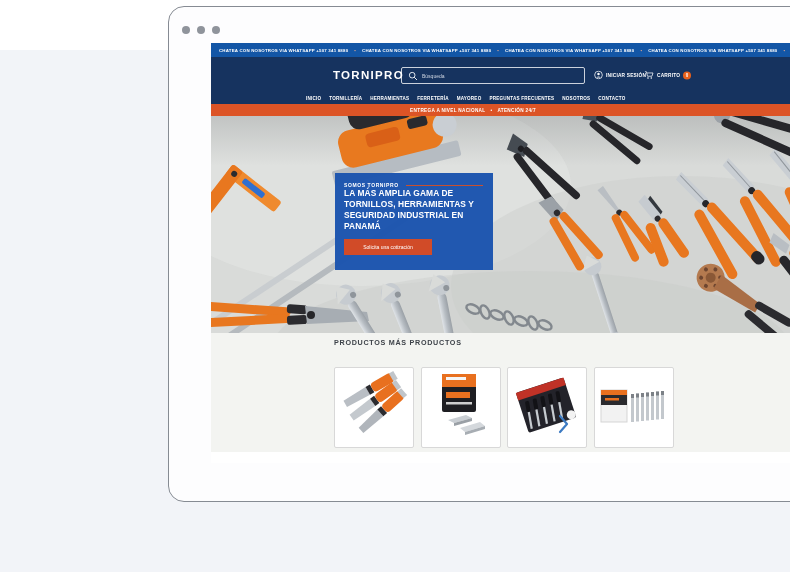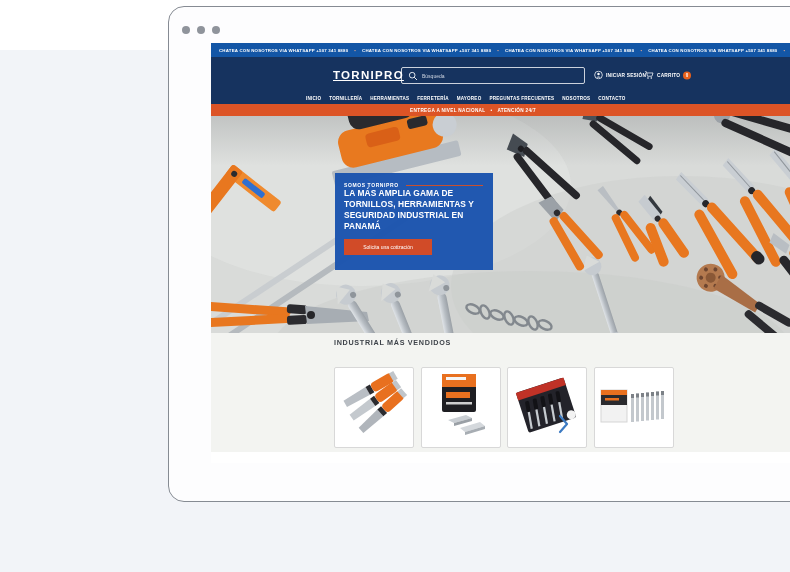--- a/index.html
+++ b/index.html
@@ -19,21 +19,21 @@
   .site { position:absolute; left:42px; top:36px; width:600px; height:420px; overflow:hidden; background:#fff; }
 
   .topbar { position:absolute; left:0; top:0; width:600px; height:14px; background:#1356a6;
             display:flex; align-items:center; overflow:hidden; }
   .tb-track { display:flex; align-items:center; white-space:nowrap; padding-left:8px; }
   .tb-track span { color:#ffffff; font-size:4.4px; font-weight:700; letter-spacing:.2px; }
   .tb-track .sep { margin:0 6px; font-size:4.4px; color:#f0b293; }
 
   .header { position:absolute; left:0; top:14px; width:600px; height:36px; background:#16335f; }
   .logo { position:absolute; left:122px; top:50%; transform:translateY(-50%);
-          color:#fff; font-size:11.5px; font-weight:700; letter-spacing:1.3px;text-decoration:underline; }
+          color:#fff; font-size:11.5px; font-weight:700; letter-spacing:1.3px; }
   .search { position:absolute; left:190px; top:10px; width:184px; height:17px;
             border:1px solid rgba(255,255,255,.78); border-radius:2px;
             display:flex; align-items:center; gap:4px; padding:0 6px; }
   .search input { flex:1; background:transparent; border:none; outline:none;
                   color:#e3e8f0; font-size:5px; font-family:"Liberation Sans",sans-serif; }
   .search input::placeholder { color:#cfd6e2; }
   .hact { position:absolute; top:50%; transform:translateY(-50%); display:flex; align-items:center; gap:3px;
           color:#fff; font-size:4.8px; font-weight:700; letter-spacing:.2px; cursor:pointer; }
   .login { left:383px; } .cart { left:433px; }
   .badge { width:8px; height:8px; border-radius:50%; background:#e8611c; color:#fff;
@@ -324,21 +324,21 @@
           <div class="kicker-row">
             <span class="kicker">SOMOS TORNIPRO</span>
             <span class="kline"></span>
           </div>
           <div class="hero-h1">LA MÁS AMPLIA GAMA DE TORNILLOS, HERRAMIENTAS Y SEGURIDAD INDUSTRIAL EN PANAMÁ</div>
           <button class="cta">Solicita una cotización</button>
         </div>
       </div>
 
       <div class="products">
-        <div class="ptitle">INDUSTRIAL MÁS VENDIDOS</div>
+        <div class="ptitle">PRODUCTOS MÁS PRODUCTOS</div>
         <div class="cards">
 
           <div class="card">
             <svg viewBox="0 0 78 79">
               <g transform="translate(8,32) rotate(-30)">
                 <polygon points="0,1 26,0 26,9 0,8" fill="#b9bec4"></polygon>
                   <rect x="26" y="0" width="5" height="9" fill="#2b2b2f"></rect>
                 <rect x="31" y="-0.5" width="24" height="10" rx="4" fill="#e8701f"></rect>
                   <rect x="53" y="0" width="5" height="9" fill="#c0c5ca"></rect>
               </g>

